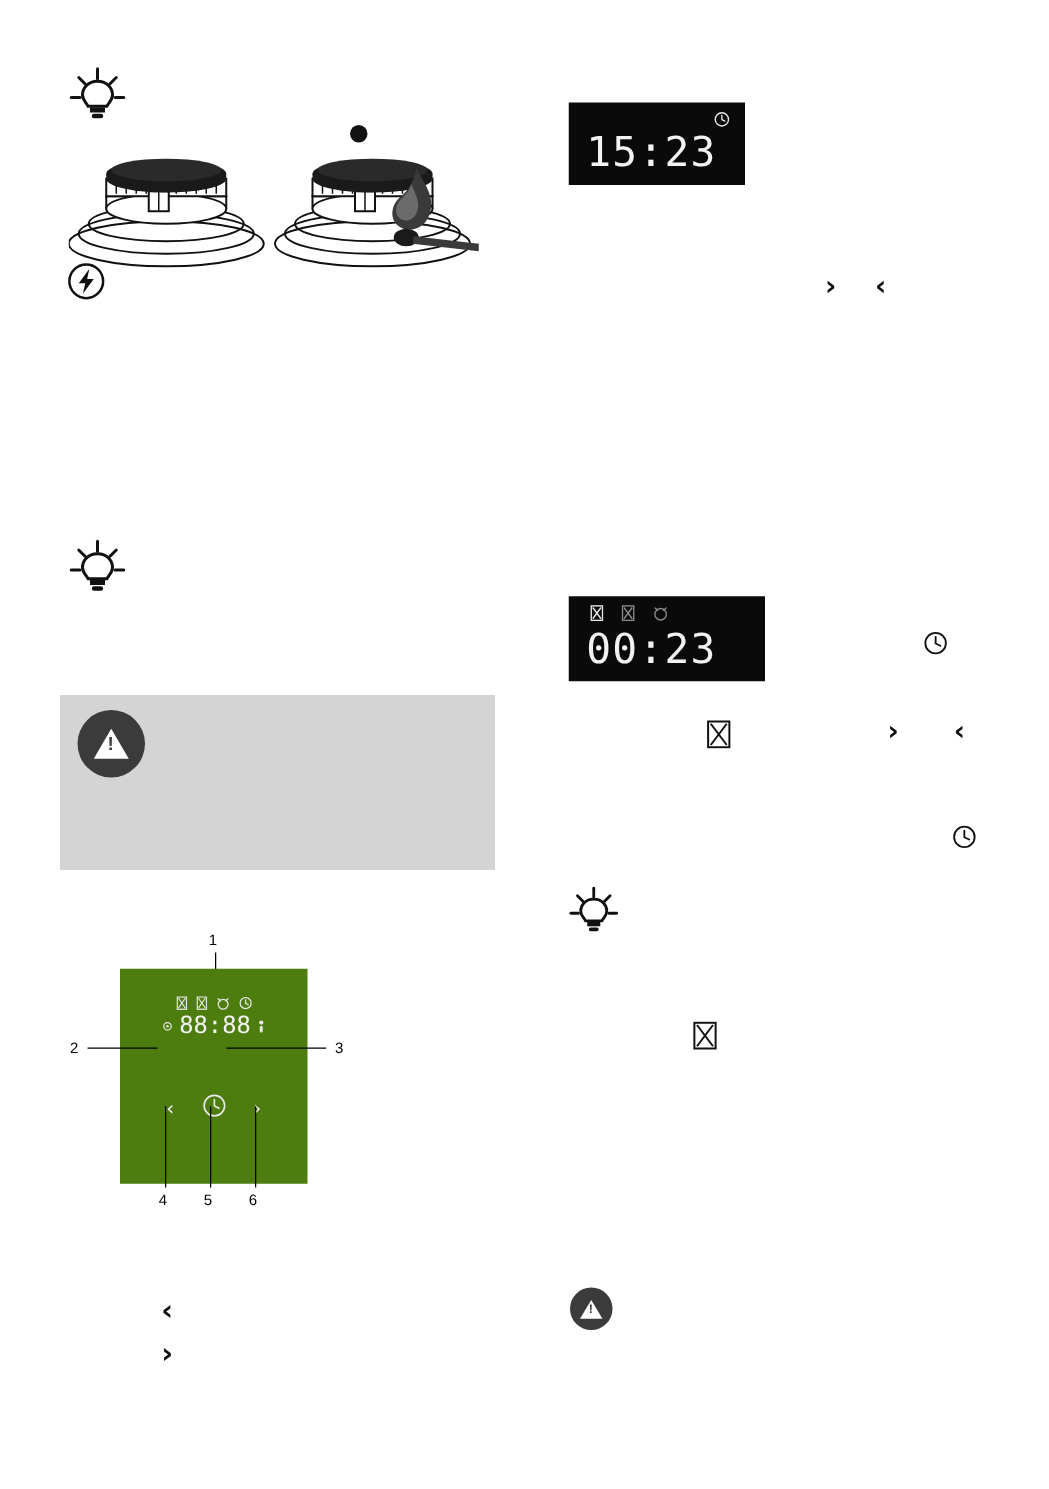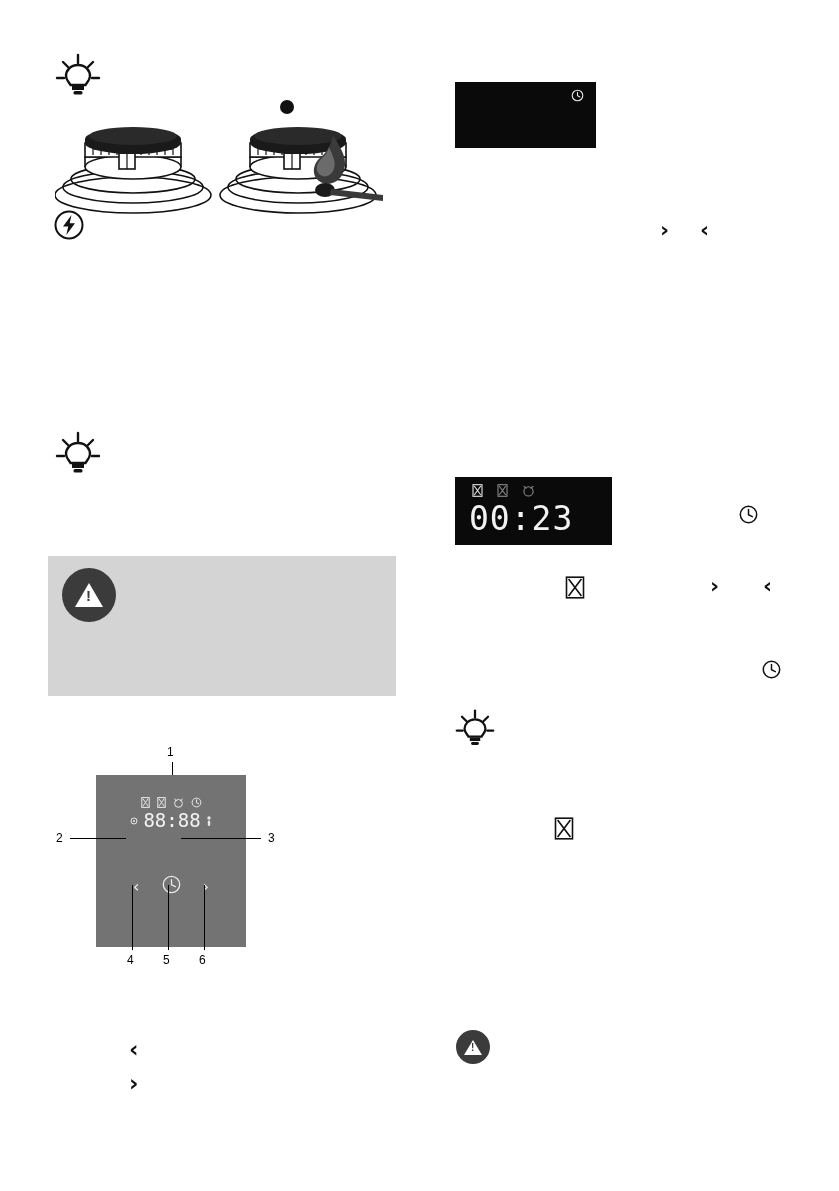--- a/index.html
+++ b/index.html
@@ -115,21 +115,21 @@
     font-weight: 700;
     color: #3b3b3b;
     font-family: "Liberation Sans", sans-serif;
     line-height: 1;
   }
 
   
   .panel {
     width: 150px;
     height: 172px;
-    background: #737373;
+    background: #4d7c0f;
   }
   .panel-disp {
     position: absolute;
     left: 0; right: 0;
     display: flex;
     flex-direction: column;
     align-items: center;
   }
   .panel-seg {
     font-family: "DejaVu Sans Mono", monospace;
@@ -266,20 +266,21 @@
     </svg>
   </div>
 
   <div class="abs display" style="left:455px; top:82px; width:141px; height:66px;">
     <div class="display-icons" style="right:12px; top:7px; gap:0;">
       <svg class="mini-icon" width="13" height="13" viewBox="0 0 13 13">
         <circle cx="6.5" cy="6.5" r="5.3" fill="none" stroke="#e8e8e8" stroke-width="1.1"></circle>
         <path d="M6.5 3.4 L6.5 6.7 L8.9 7.9" fill="none" stroke="#e8e8e8" stroke-width="1.1" stroke-linecap="round"></path>
       </svg>
     </div>
+    <div class="seg-text abs" style="left:14px; top:20px; font-size:33px;">15:23</div>
   </div>
 
   <div class="abs chev" style="left:660px; top:219px; font-size:22px;">›</div>
   <div class="abs chev" style="left:700px; top:219px; font-size:22px;">‹</div>
 
   <div class="abs bulb-icon" style="left:55px; top:430px;">
     <svg viewBox="0 0 46 46" width="46" height="46">
       <g stroke="#111" stroke-width="2.4" stroke-linecap="round" fill="none">
         <line x1="23" y1="3" x2="23" y2="11"></line>
         <line x1="8" y1="10" x2="13" y2="15"></line>

